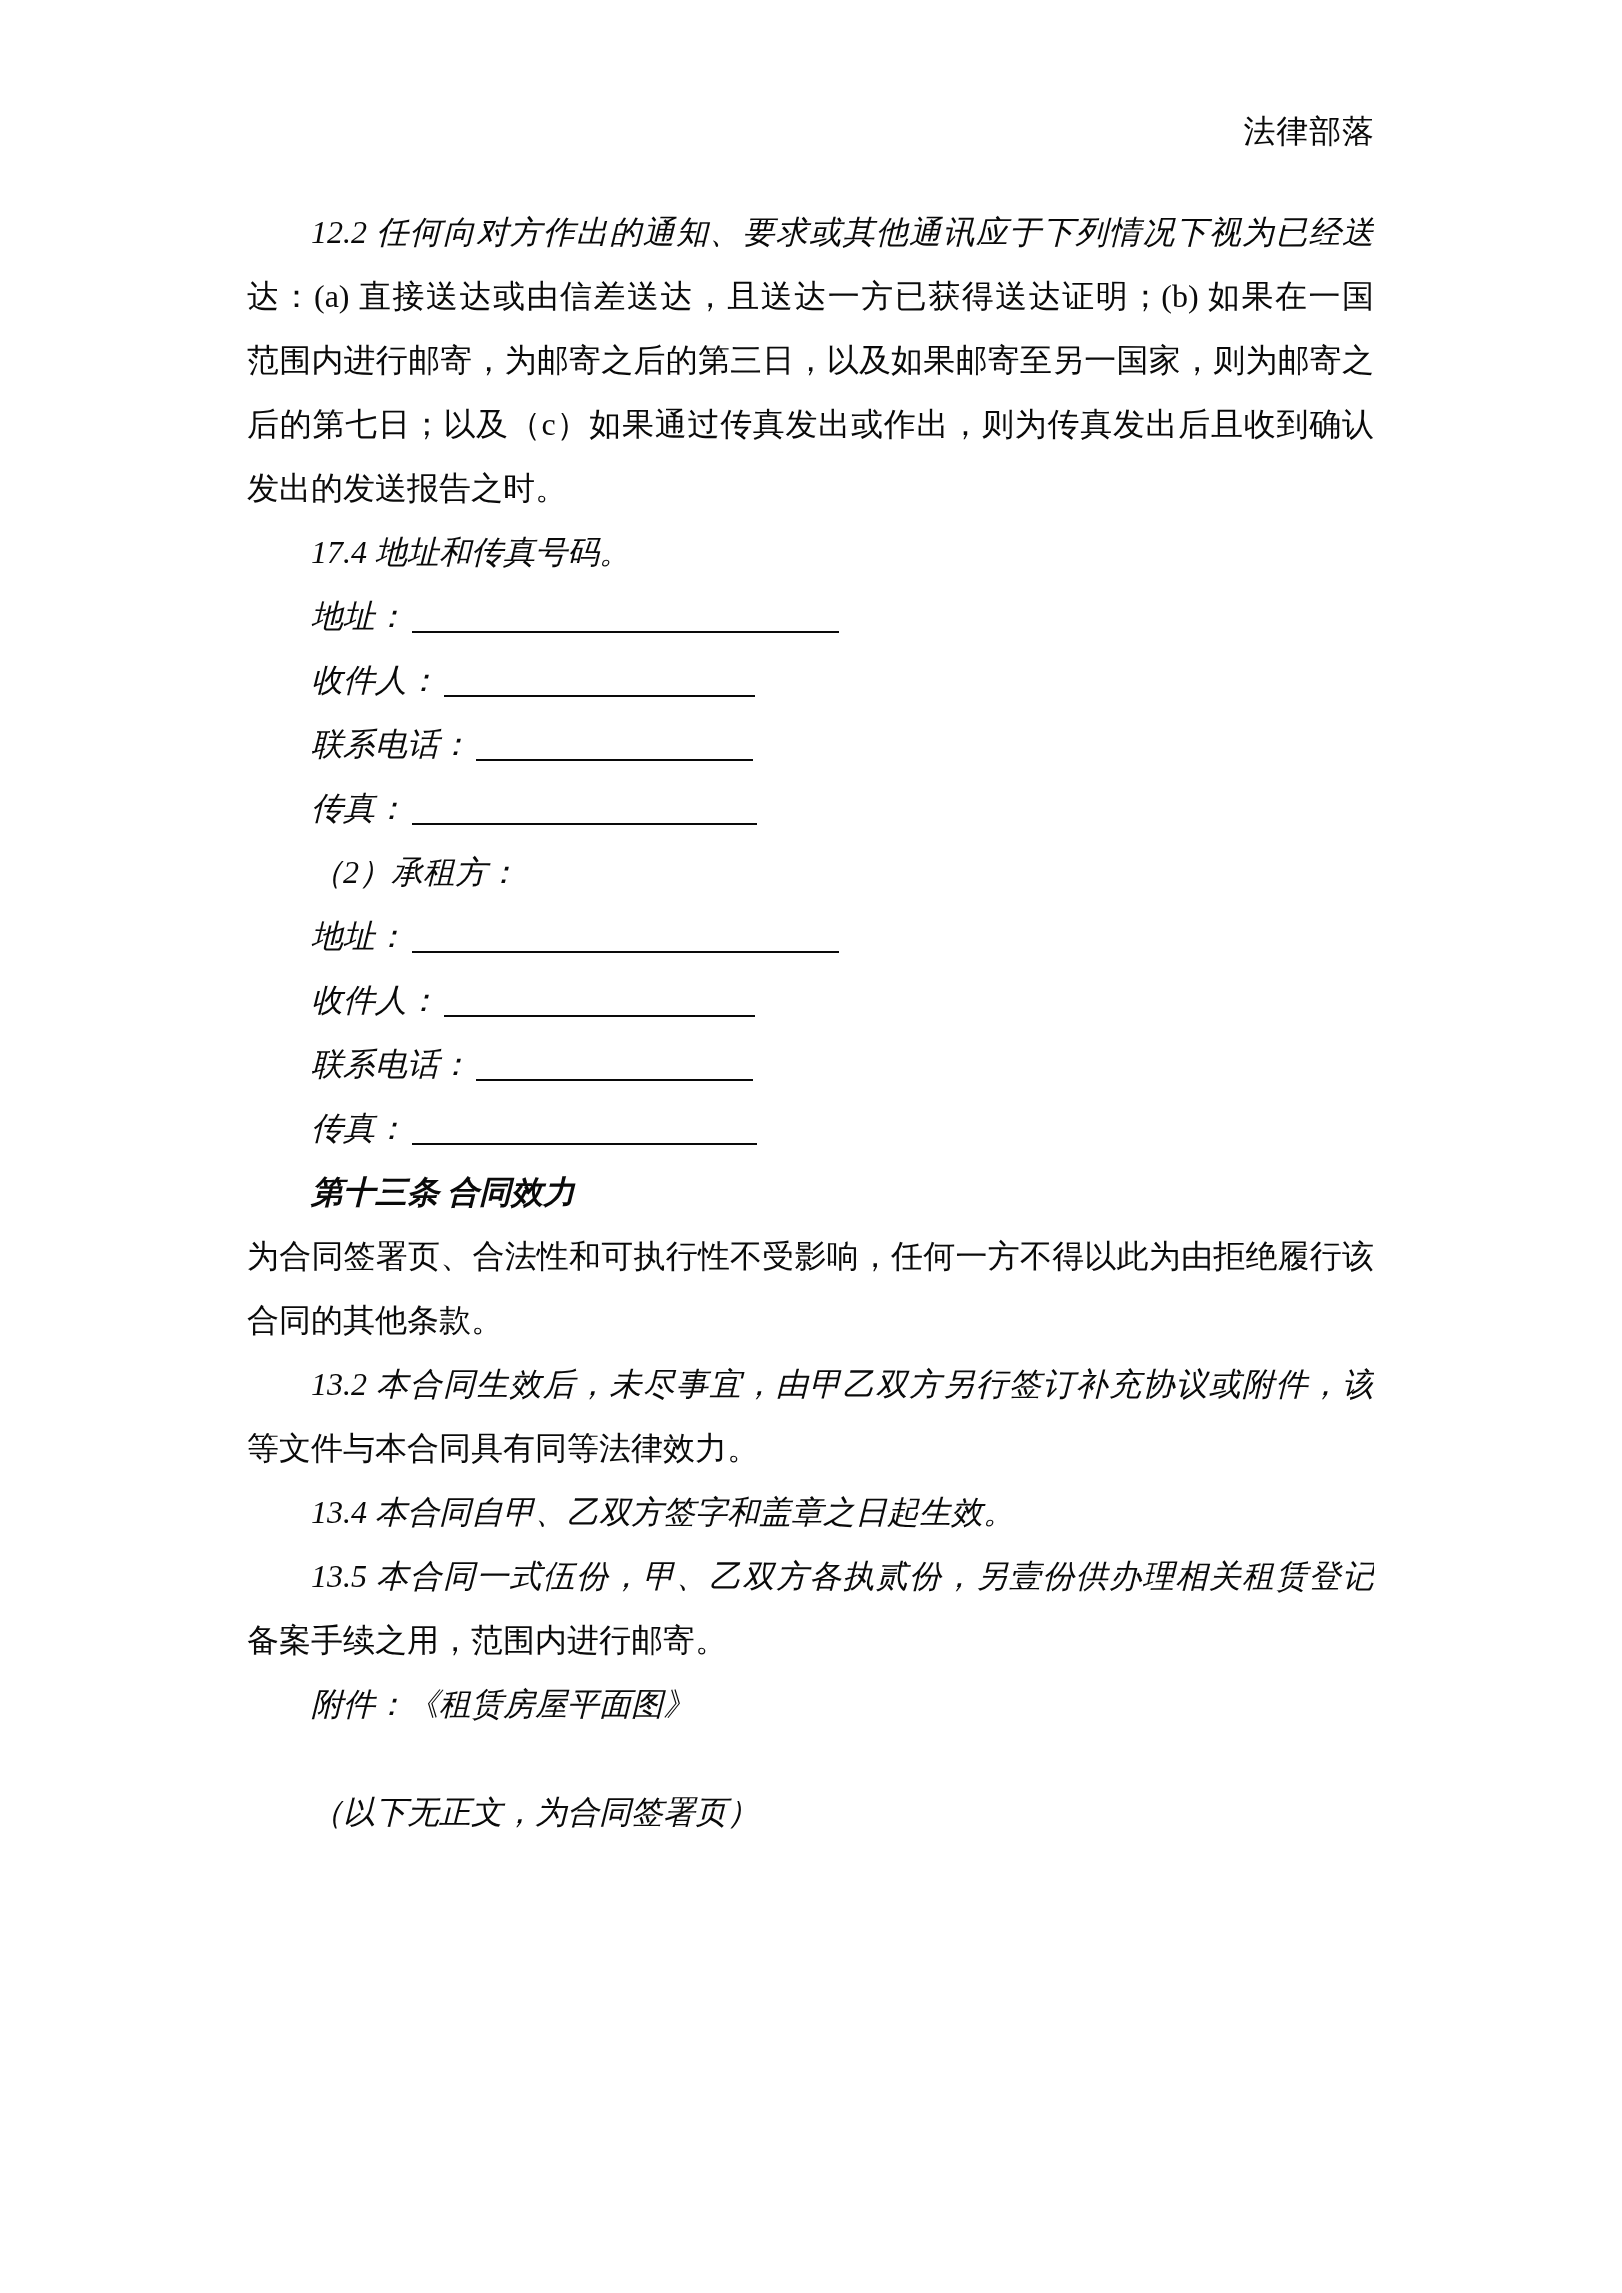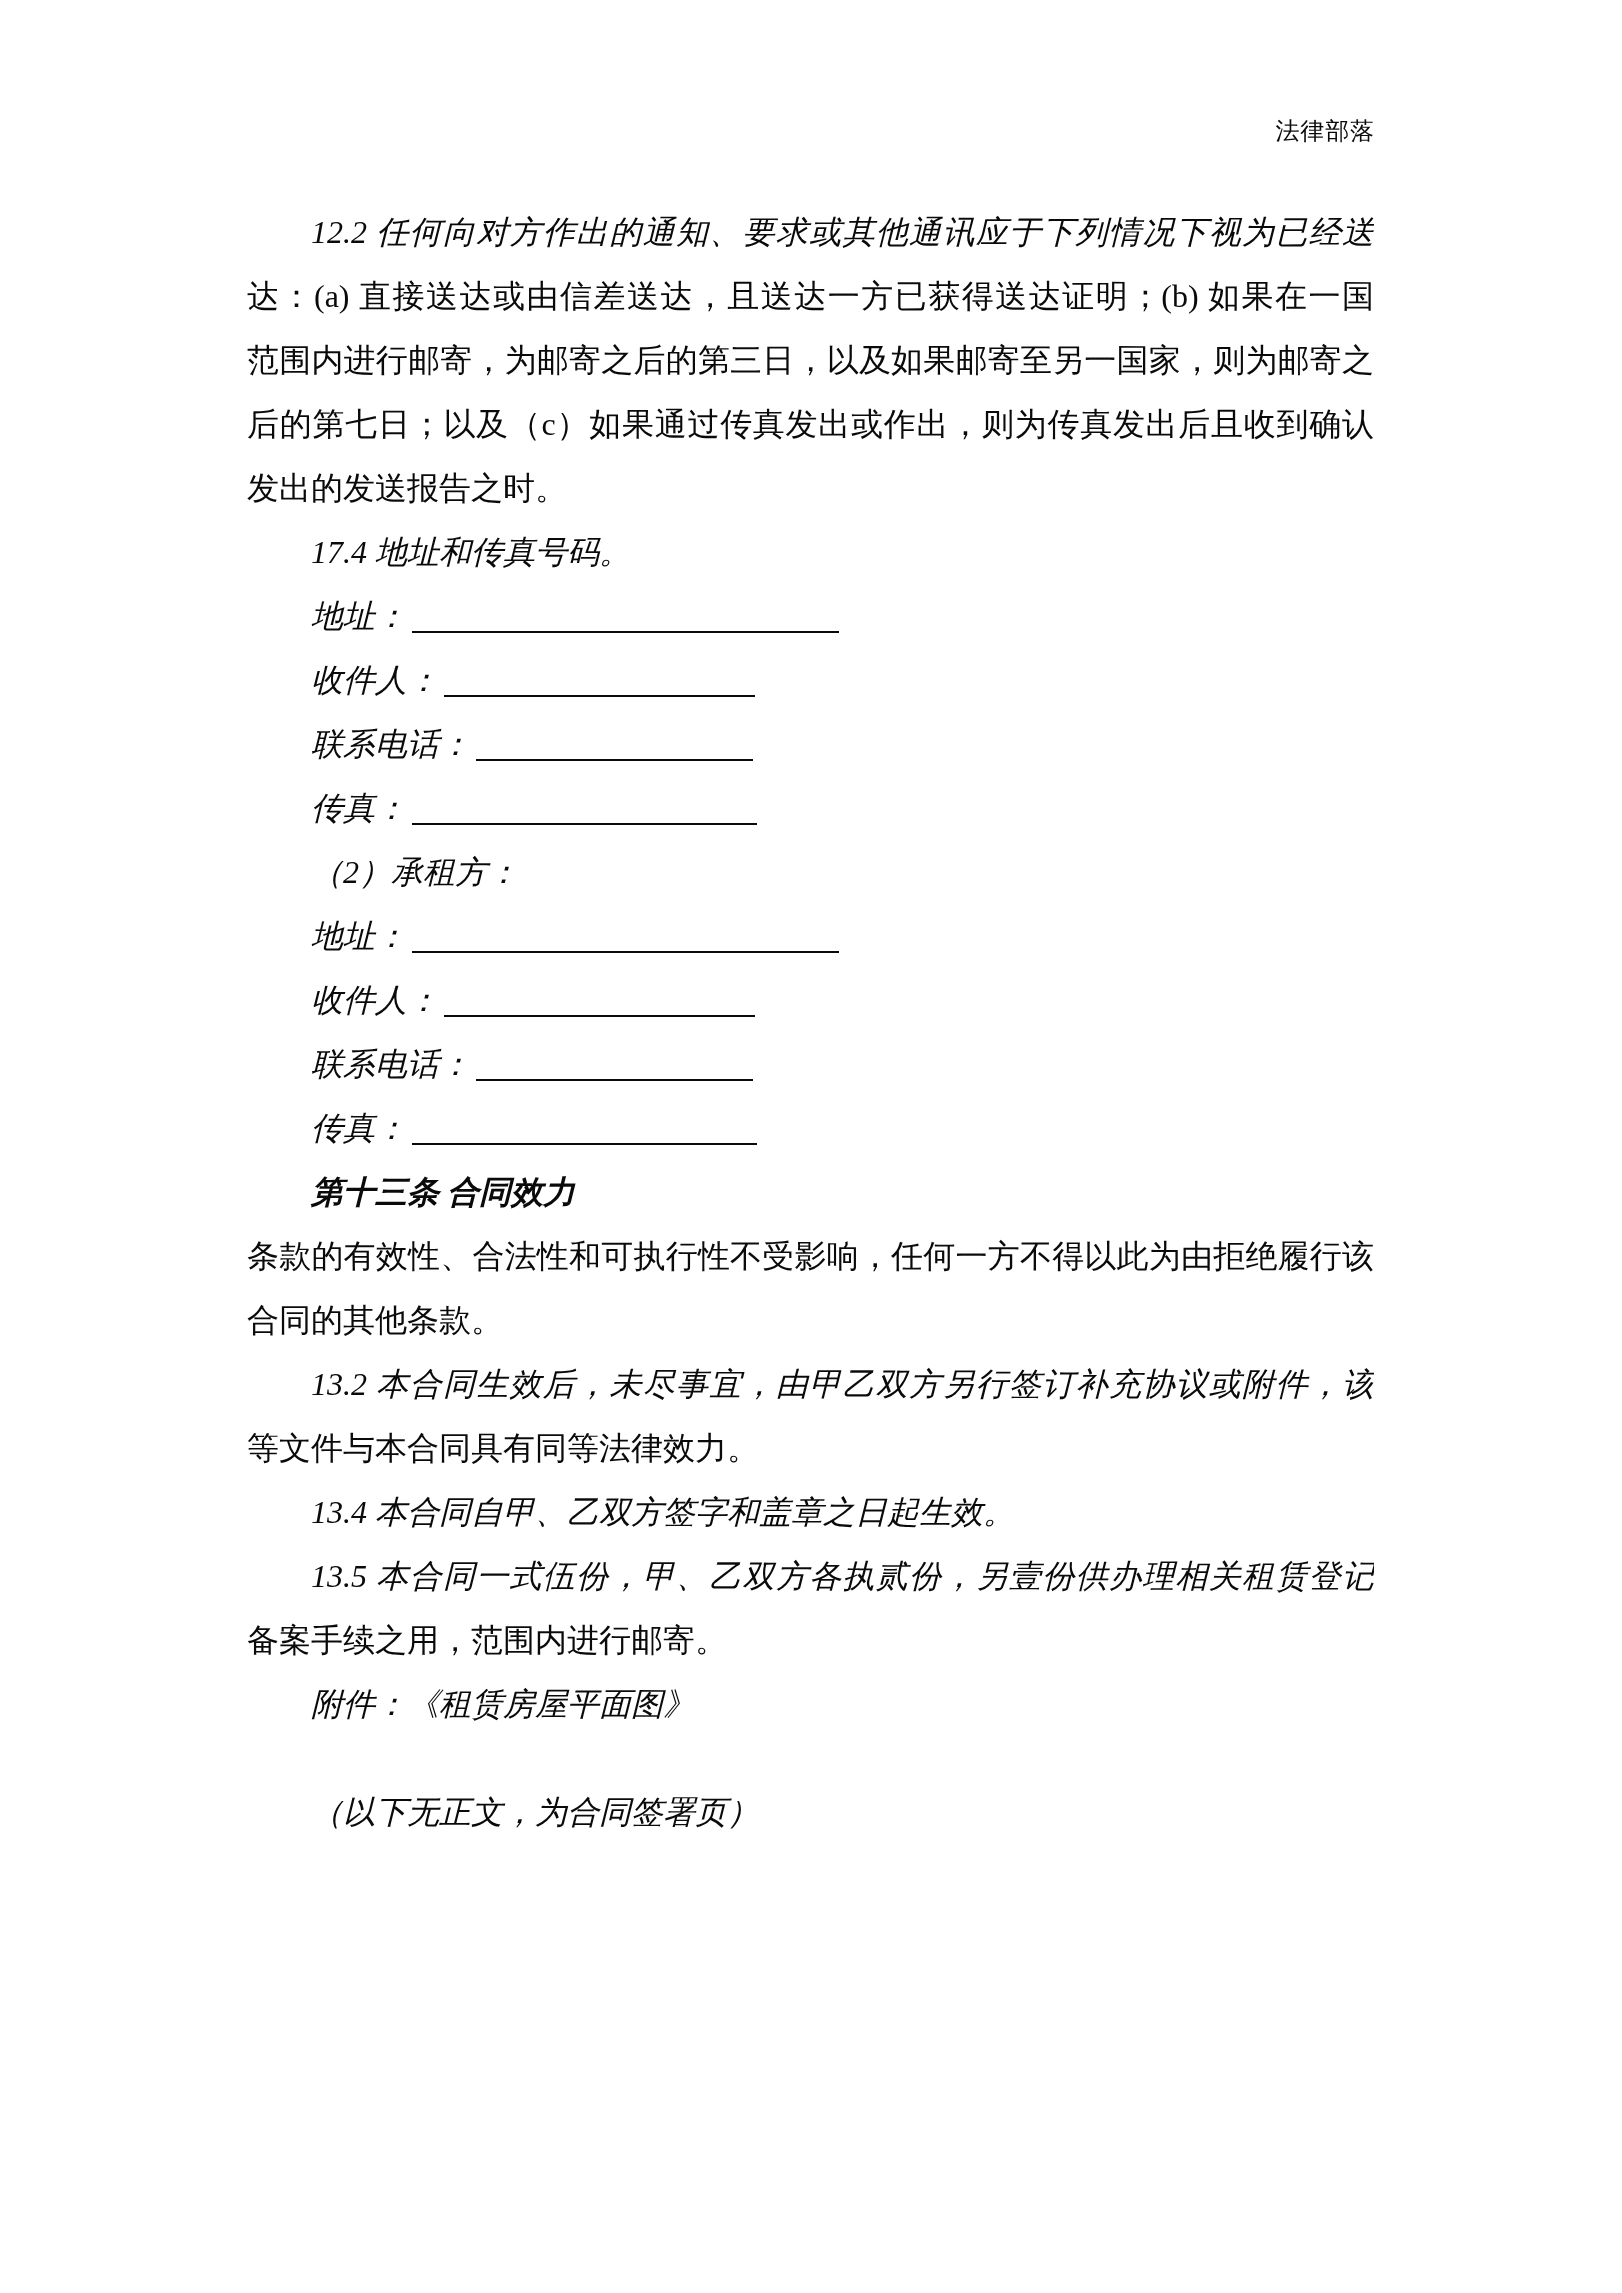--- a/index.html
+++ b/index.html
@@ -8,21 +8,21 @@
     width:1623px;height:2294px;
     background:#ffffff;
     overflow:hidden;
     color:#111;
     font-family:"Liberation Serif","DejaVu Serif",serif;
   }
   .brand{
     position:absolute;
     top:113px;right:248px;
     font-family:"Liberation Sans","DejaVu Sans",sans-serif;
-    font-size:24px;line-height:36px;
+    font-size:32px;line-height:36px;
     font-weight:500;
     color:#0a0a0a;
     letter-spacing:0.9px;
   }
   .content{
     position:absolute;
     top:200px;left:247px;
     width:1127px;
     font-size:32px;
     color:#0a0a0a;
@@ -88,21 +88,21 @@
       <div class="block field">
         <div class="line indent"><span>联系电话：</span><span class="blank" style="width: 277px;"></span></div>
       </div>
       <div class="block field">
         <div class="line indent"><span>传真：</span><span class="blank" style="width: 345px;"></span></div>
       </div>
       <div class="block heading">
         <div class="line indent">第十三条 合同效力</div>
       </div>
       <div class="block para">
-        <div class="line fill">条款的有效性、合法性和可执行性不受影响，任何一方不得以此为由拒绝履行该</div>
+        <div class="line fill">为合同签署页、合法性和可执行性不受影响，任何一方不得以此为由拒绝履行该</div>
         <div class="line">合同的其他条款。</div>
       </div>
       <div class="block para">
         <div class="line indent fill">13.2 本合同生效后，未尽事宜，由甲乙双方另行签订补充协议或附件，该</div>
         <div class="line">等文件与本合同具有同等法律效力。</div>
       </div>
       <div class="block para">
         <div class="line indent">13.4 本合同自甲、乙双方签字和盖章之日起生效。</div>
       </div>
       <div class="block para">

